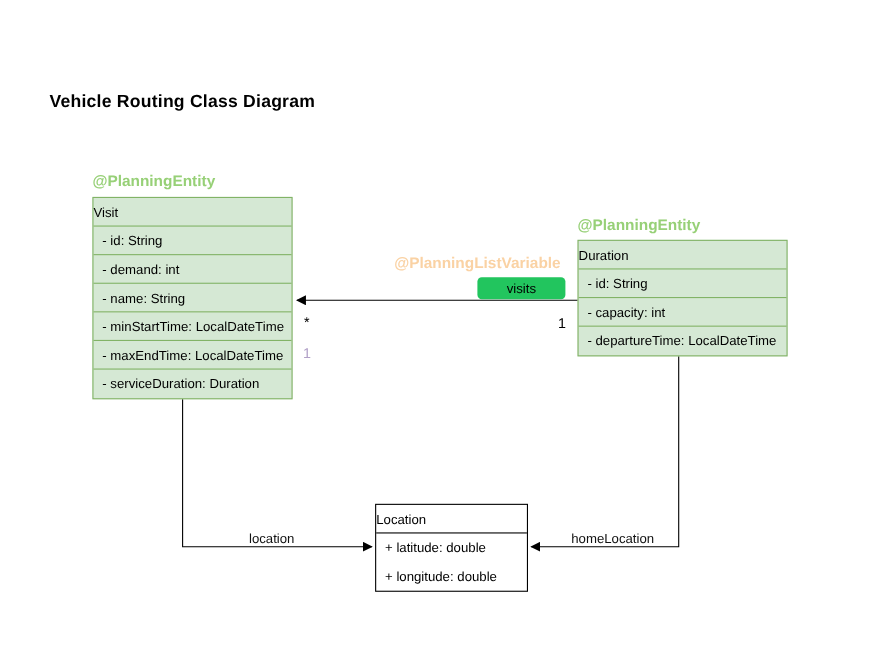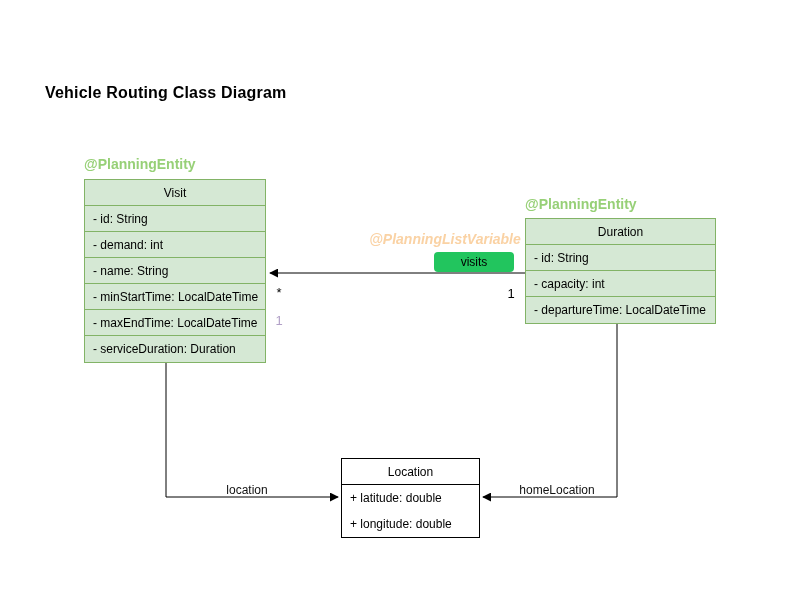--- a/index.html
+++ b/index.html
@@ -14,21 +14,21 @@
   .edges{position:absolute;left:0;top:0;width:800px;height:600px;}
   .stereotype{
     position:absolute;font-size:14px;font-weight:bold;color:#97d077;
   }
   .uml-class{
     position:absolute;background:#d5e8d4;border:1px solid #82b366;box-sizing:border-box;
     font-size:12px;
   }
   .uml-class.plain{background:#ffffff;border:1px solid #000000;}
   .uml-head{
-    height:26px;line-height:26px;text-align:center;border-bottom:1px solid #82b366;box-sizing:border-box;
+    height:26px;line-height:26px;border-bottom:1px solid #82b366;box-sizing:border-box;
   }
   .uml-class.plain .uml-head{border-bottom:1px solid #000000;}
   .uml-row{
     height:26px;line-height:26px;padding-left:8px;border-bottom:1px solid #82b366;box-sizing:border-box;
     white-space:nowrap;
   }
   .uml-row:last-child{border-bottom:none;}
   .uml-row.nodiv{border-bottom:none;}
   .annotation-peach{
     position:absolute;text-align:center;font-size:14px;font-weight:bold;color:#fad2a4;white-space:nowrap;
@@ -81,21 +81,21 @@
     <div class="uml-row">- capacity: int</div>
     <div class="uml-row">- departureTime: LocalDateTime</div>
   </div>
 
   <div class="uml-class plain" style="left:341px;top:458px;width:139px;">
     <div class="uml-head">Location</div>
     <div class="uml-row nodiv">+ latitude: double</div>
     <div class="uml-row nodiv">+ longitude: double</div>
   </div>
 
-  <div class="annotation-peach" style="left:345px;top:231px;width:200px;font-style:italic;">@PlanningListVariable</div>
+  <div class="annotation-peach" style="left:334px;top:231px;width:200px;">@PlanningListVariable</div>
   <div class="edge-chip" style="left:434px;top:252px;width:80px;">visits</div>
   <div class="mult" style="left:269px;top:285px;">*</div>
   <div class="mult" style="left:501px;top:286px;">1</div>
   <div class="mult muted" style="left:269px;top:313px;">1</div>
 
   <div class="edge-label" style="left:207px;top:483px;width:80px;">location</div>
   <div class="edge-label" style="left:507px;top:483px;width:100px;">homeLocation</div>
 
 </div>
 

